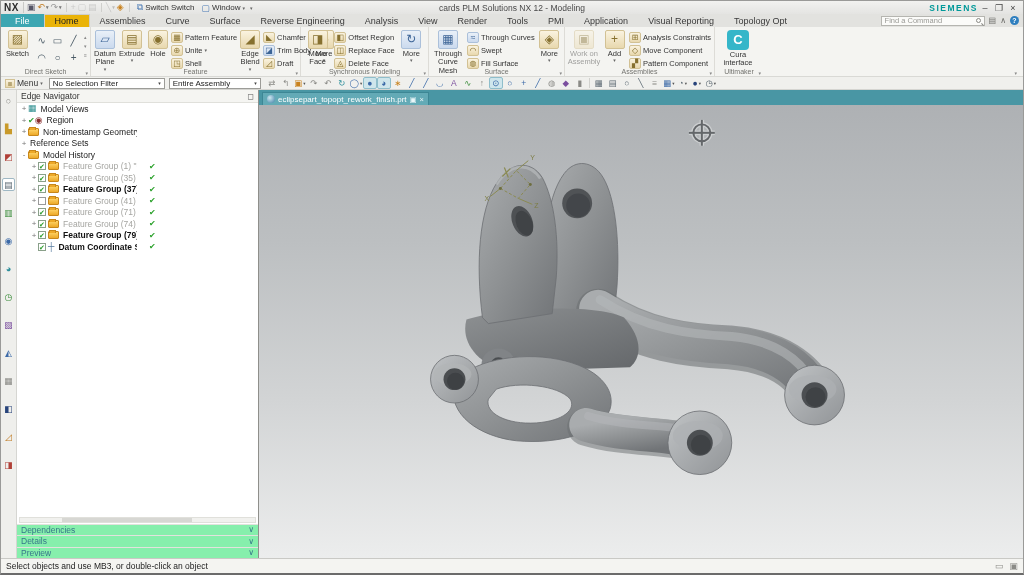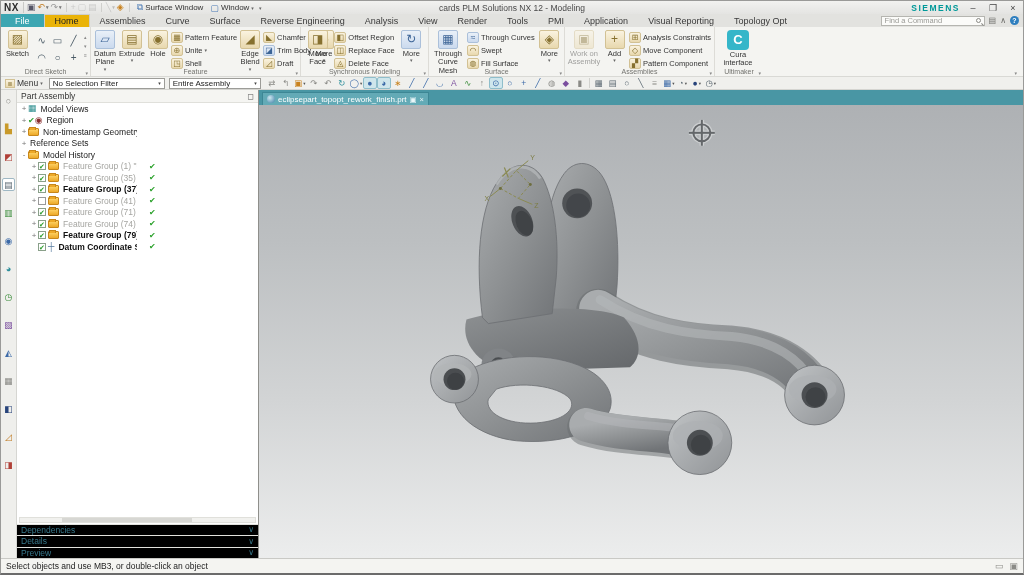--- a/index.html
+++ b/index.html
@@ -9,21 +9,21 @@
 
 .titlebar{position:absolute;top:0;left:0;right:0;height:13px;background:linear-gradient(#f2f2f0,#e4e4e2);display:flex;align-items:center;padding:0 3px;gap:3px;font-size:8px}
 .nx-logo{font-weight:bold;font-size:10px;color:#2b2b2b;letter-spacing:.5px;padding-right:4px;border-right:1px solid #c9c9c6}
 .qi{display:inline-flex;align-items:center;font-size:9px;line-height:1;cursor:default}
 .qi .c{font-size:5px;color:#777;margin-left:1px}
 .qi.dim{opacity:.4}
 .qsep{width:1px;height:9px;background:#cfcfcc;margin:0 2px}
 .tb-item{display:inline-flex;align-items:center;gap:2px;color:#333;padding:0 2px}
 .tb-item .tico{font-size:9px;color:#4a7ab5}
 .titlebar .title{position:absolute;left:50%;transform:translateX(-50%);top:2px;color:#4a4a4a;font-size:8.5px;white-space:nowrap}
-.titlebar .right{margin-left:auto;display:flex;align-items:flex-end;gap:6px}
+.titlebar .right{margin-left:auto;display:flex;align-items:flex-end;}
 .brand{color:#099;font-weight:bold;font-size:8.5px;letter-spacing:1.5px}
 .winbtn{font-size:9px;color:#444;width:14px;text-align:center}
 
 .tabsrow{position:absolute;top:13px;left:0;right:0;height:13px;background:#e2e2df;display:flex;align-items:stretch}
 .rtab{padding:0 10px;display:flex;align-items:center;font-size:9px;color:#3a3a3a;white-space:nowrap}
 .rtab.file{background:#3da6b2;color:#fff;padding:0 14px}
 .rtab.active{background:#eab308;border:1px solid #cfcfcb;border-bottom:none;color:#222}
 .tabs-right{margin-left:auto;display:flex;align-items:center;gap:4px;padding-right:4px}
 .findbox{width:104px;height:10px;background:#fbfbf9;border:1px solid #b5b5b0;display:flex;align-items:center;padding:0 3px;gap:3px}
 .findbox .ph{color:#9a9a96;font-size:7.5px;flex:1;white-space:nowrap;overflow:hidden}
@@ -89,21 +89,21 @@
 .nlabel{margin-left:2px;overflow:hidden;white-space:nowrap;color:#222}
 .nlabel.dim{color:#a5a5a1}.nlabel.bold{font-weight:bold;color:#111}
 .chk{width:8px;height:8px;border:1px solid #8aa08a;background:#fff;font-size:7px;line-height:7px;color:#2e9e2e;text-align:center;margin-right:2px;flex:none}
 .chk.empty{border-color:#999;color:transparent}
 .fold{width:11px;height:8px;background:linear-gradient(#ffd66b,#eda928);border:1px solid #c8871a;border-radius:1px;position:relative;margin-right:2px;flex:none}
 .fold::before{content:"";position:absolute;top:-2px;left:0;width:5px;height:2px;background:#eda928;border:1px solid #c8871a;border-bottom:none}
 .gi{font-size:9px;margin-right:2px;flex:none;line-height:1}
 .utd-check{color:#2ba12b;font-size:8px}
 .navscroll{height:6px;margin:1px 2px;background:#f1f1ee;border:1px solid #e0e0db;position:relative}
 .navscroll .thumb{position:absolute;left:18%;width:55%;top:0;bottom:0;background:#d7d7d3}
-.nsec{height:11.5px;border-top:1px solid #e2e2dd;background:#000000;display:flex;align-items:center;padding:0 4px;color:#37778a;font-size:8.5px}
+.nsec{height:11.5px;border-top:1px solid #e2e2dd;background:#86efac;display:flex;align-items:center;padding:0 4px;color:#37778a;font-size:8.5px}
 .nsec .ch{margin-left:auto;color:#37778a;font-size:8px}
 
 .viewportwrap{flex:1;display:flex;flex-direction:column;min-width:0}
 .vtabstrip{height:15px;background:#4996a4;display:flex;align-items:flex-end;padding-left:3px}
 .vtab{height:13px;background:#63aab6;color:#fff;font-size:8px;display:flex;align-items:center;gap:3px;padding:0 4px;border:1px solid #3d8795;border-bottom:none}
 .vtab .pico{width:8px;height:8px;border-radius:50%;background:radial-gradient(circle at 35% 35%,#cfe8ef,#3f7fa8);flex:none}
 .vtab .vtx{font-size:7.5px;color:#eaf6f8}
 .viewport{flex:1;position:relative;background:linear-gradient(180deg,#aeb1b4 0%,#bcbfc1 30%,#d2d4d5 65%,#eceded 100%);min-height:0}
 .viewport svg{position:absolute;inset:0;width:100%;height:100%}
 
@@ -125,21 +125,21 @@
         <span class="qi dim" style="color: rgb(153, 153, 153);">+</span>
         <span class="qi dim" style="color: rgb(153, 153, 153);">▢</span>
         <span class="qi dim" style="color: rgb(153, 153, 153);">▤</span>
         <span class="qsep"></span>
         <span class="qi dim" style="color: rgb(153, 153, 153);">╲<b class="c">▾</b></span>
         <span class="qi" style="color: rgb(201, 130, 30);">◈</span>
       </span>
     <span class="qsep"></span>
     <span class="tb-item">
         <span class="tico">⧉</span>
-        <span>Surface Window</span>
+        <span>Switch Switch</span>
       </span>
     <span class="tb-item">
         <span class="tico">▢</span>
         <span>Window</span>
         <span style="font-size:5px;color:#666">▾</span>
       </span>
     <span style="font-size:5px;color:#666">▾</span>
     <span class="title">cards PLM Solutions NX 12 - Modeling</span>
     <span class="right">
       <span class="brand">SIEMENS</span>
@@ -422,21 +422,21 @@
         <span class="ri" style="color: rgb(122, 78, 158);">▧</span>
         <span class="ri" style="color: rgb(60, 106, 168);">◭</span>
         <span class="ri" style="color: rgb(138, 138, 134);">▦</span>
         <span class="ri" style="color: rgb(39, 67, 122);">◧</span>
         <span class="ri" style="color: rgb(192, 122, 32);">◿</span>
         <span class="ri" style="color: rgb(176, 64, 56);">◨</span>
       </div>
 
     <div class="navigator">
       <div class="nav-header">
-        <span>Part Assembly</span>
+        <span>Edge Navigator</span>
         <span class="opt">◻</span>
       </div>
       <div class="navrows" id="navRows">
           <div class="nrow">
             <span class="c1" style="padding-left: 3px;">
               <span class="exp">+</span>
               <span class="gi" style="color: rgb(46, 143, 143);">▦</span>
               <span class="nlabel normal">Model Views</span>
             </span>
             <span class="c2"></span>

